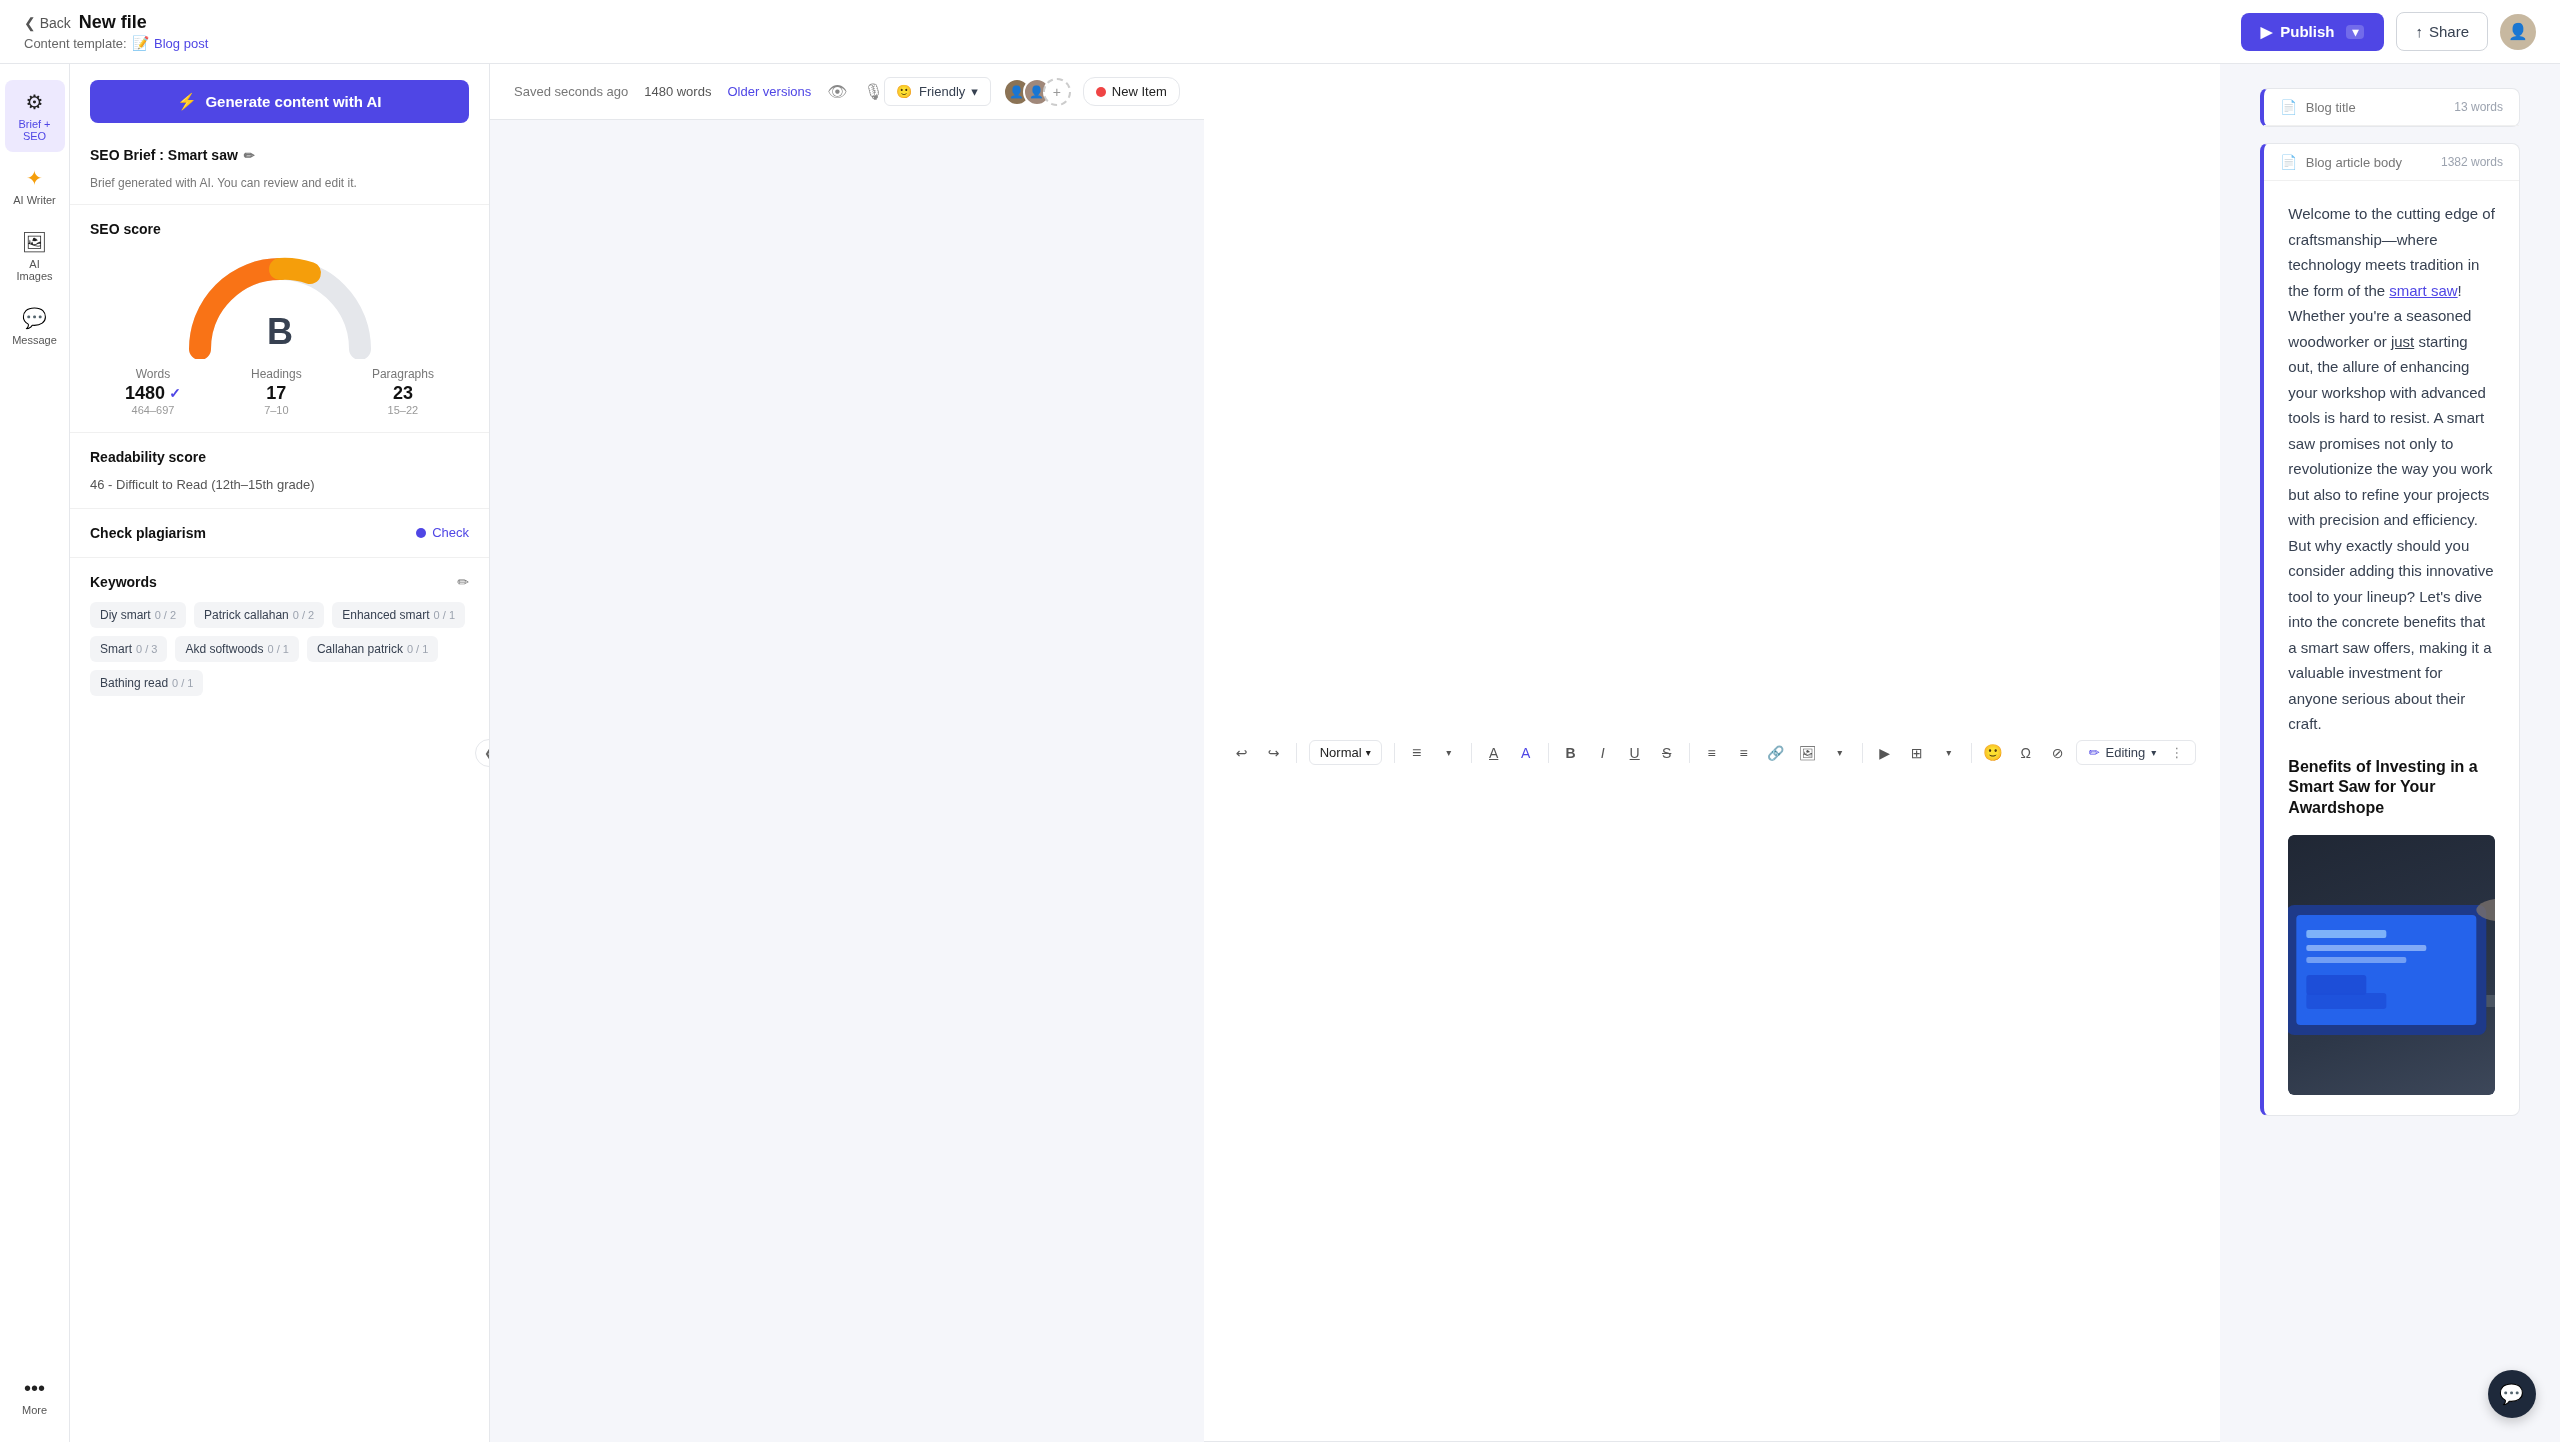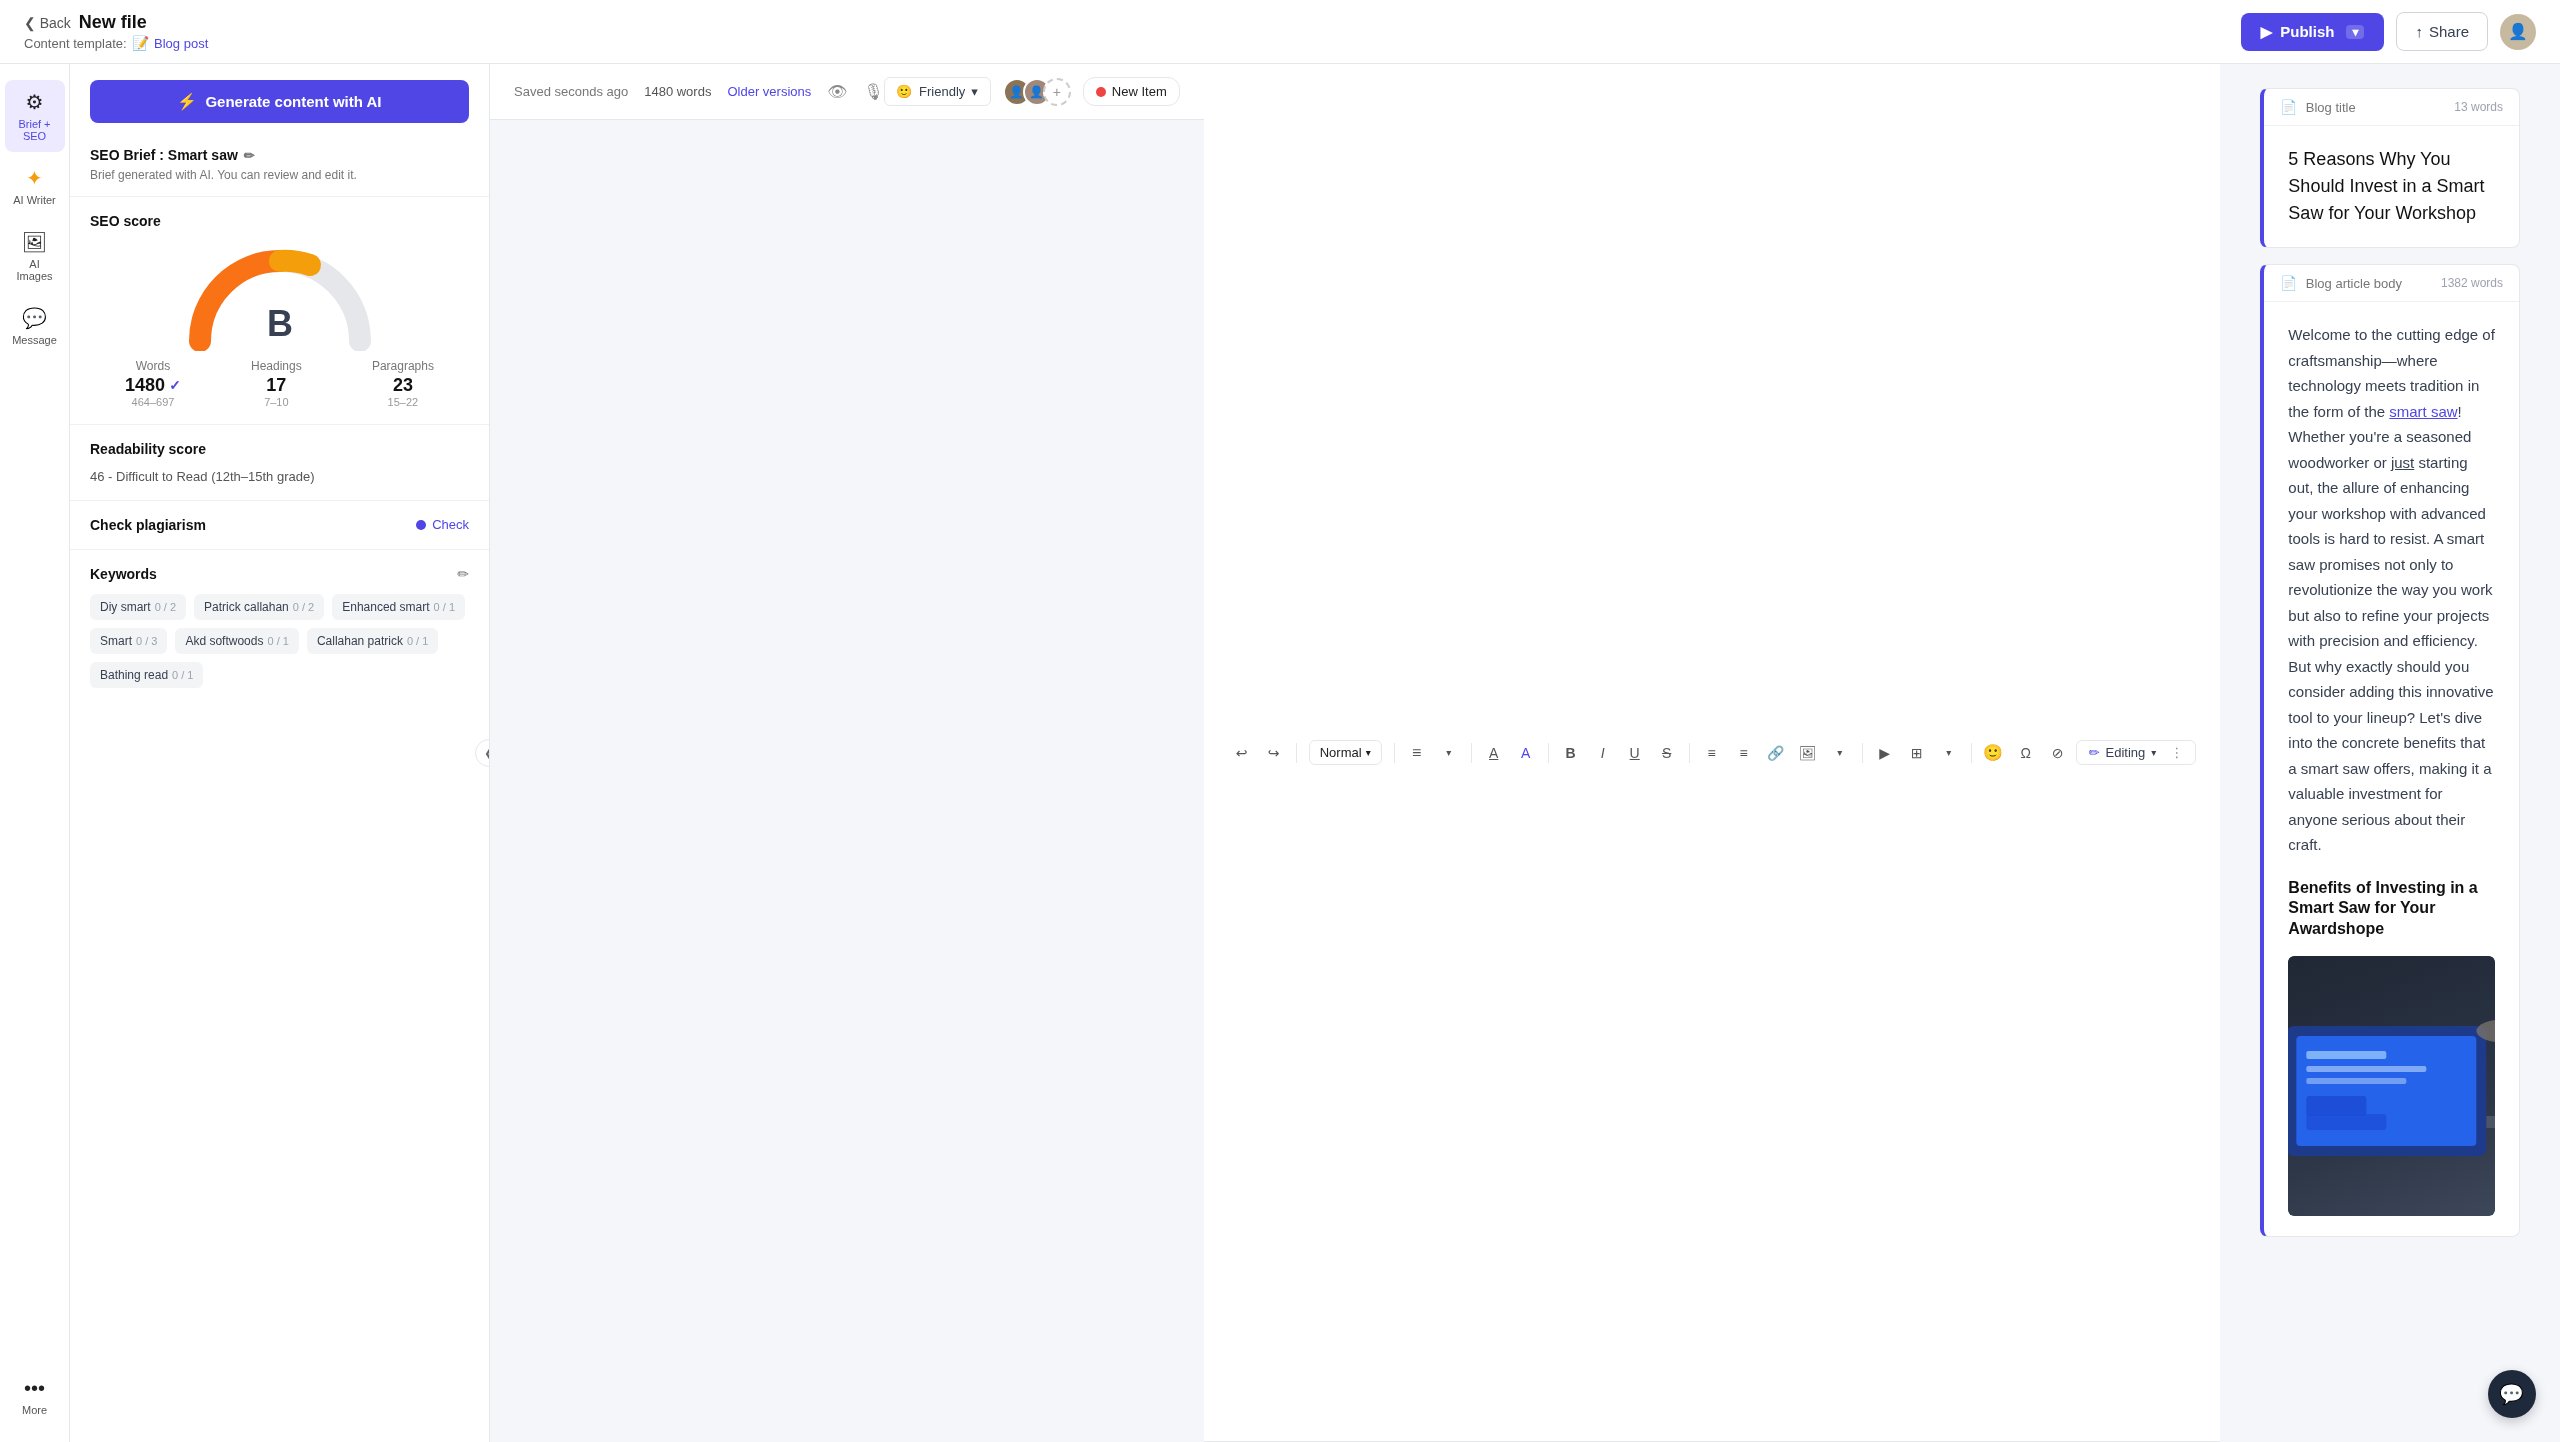--- a/index.html
+++ b/index.html
@@ -60,21 +60,21 @@
       width: 100%; justify-content: center; margin-bottom: 12px;
     }
     .collapse-btn {
       position: absolute; right: -14px; top: 50%; transform: translateY(-50%);
       width: 28px; height: 28px; background: #fff; border: 1px solid #e5e7eb;
       border-radius: 50%; display: flex; align-items: center; justify-content: center;
       cursor: pointer; z-index: 5; font-size: 12px; color: #666;
     }
 
     .seo-brief { padding: 4px 20px 12px; border-bottom: 1px solid #f0f0f0; }
-    .seo-brief-title { font-size: 14px; font-weight: 600; color: #111; display: flex; align-items: center; gap: 6px; margin-bottom: 4px; }
+    .seo-brief-title { font-size: 14px; font-weight: 600; color: #111; display: flex; align-items: center; gap: 6px; margin-bottom: 12px; }
     .seo-brief-sub { font-size: 12px; color: #777; line-height: 1.4; }
 
     .seo-score-section { padding: 16px 20px; border-bottom: 1px solid #f0f0f0; }
     .section-title { font-size: 14px; font-weight: 600; color: #111; margin-bottom: 12px; }
 
     
     .gauge-container { display: flex; justify-content: center; position: relative; margin-bottom: 8px; }
     .gauge-svg { width: 200px; height: 110px; }
 
     .seo-stats { display: flex; justify-content: space-around; margin-top: 8px; }
@@ -407,23 +407,20 @@
     <div class="editor-content">
 
       <div class="editor-block editor-block-title">
         <div class="block-header">
           <div class="block-header-left">
             <span class="block-icon">📄</span>
             <span>Blog title</span>
           </div>
           <span class="block-header-right">13 words</span>
         </div>
-        <div class="block-body">
-          <div class="block-title-text">5 Reasons Why You Should Invest in a Smart Saw for Your Workshop</div>
-        </div>
       </div>
 
       <div class="editor-block editor-block-body">
         <div class="block-header">
           <div class="block-header-left">
             <span class="block-icon">📄</span>
             <span>Blog article body</span>
           </div>
           <span class="block-header-right">1382 words</span>
         </div>

